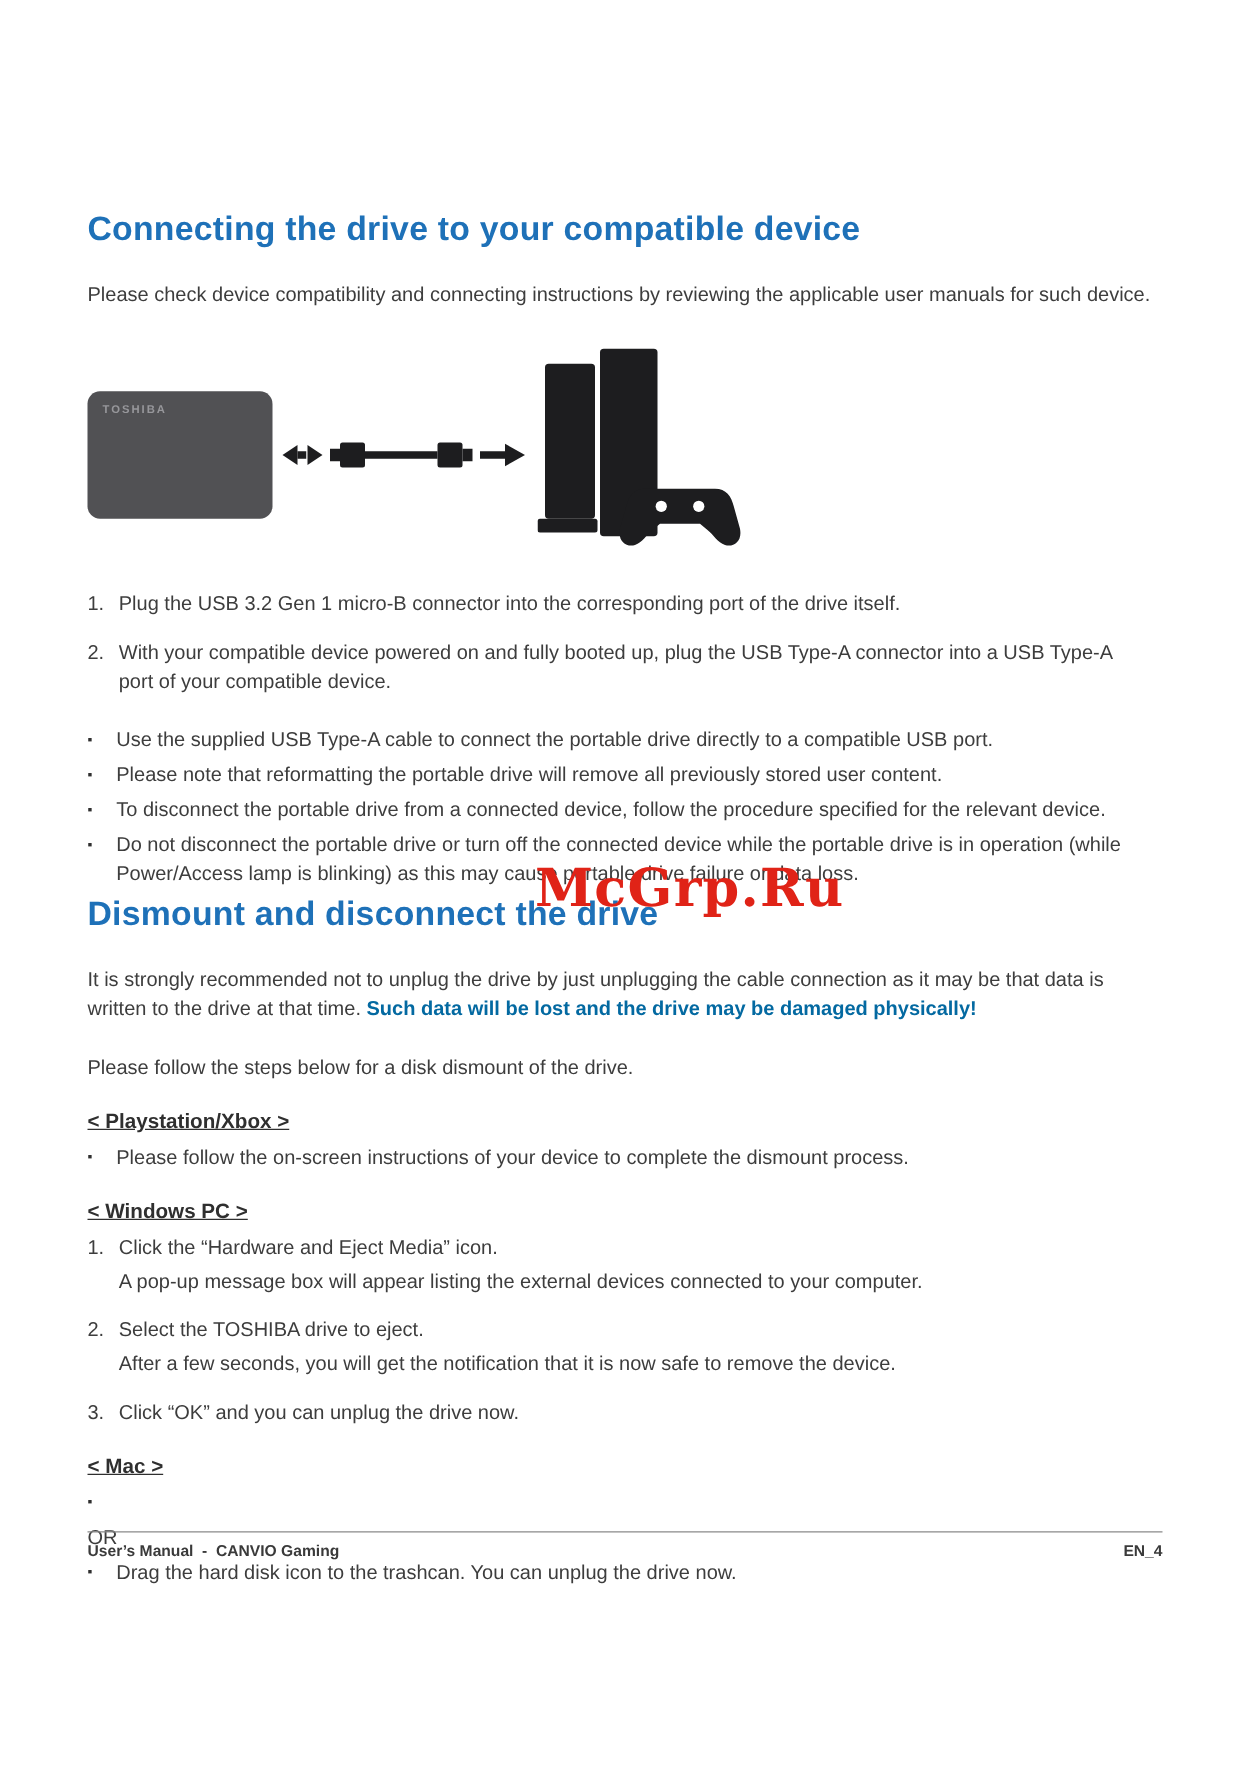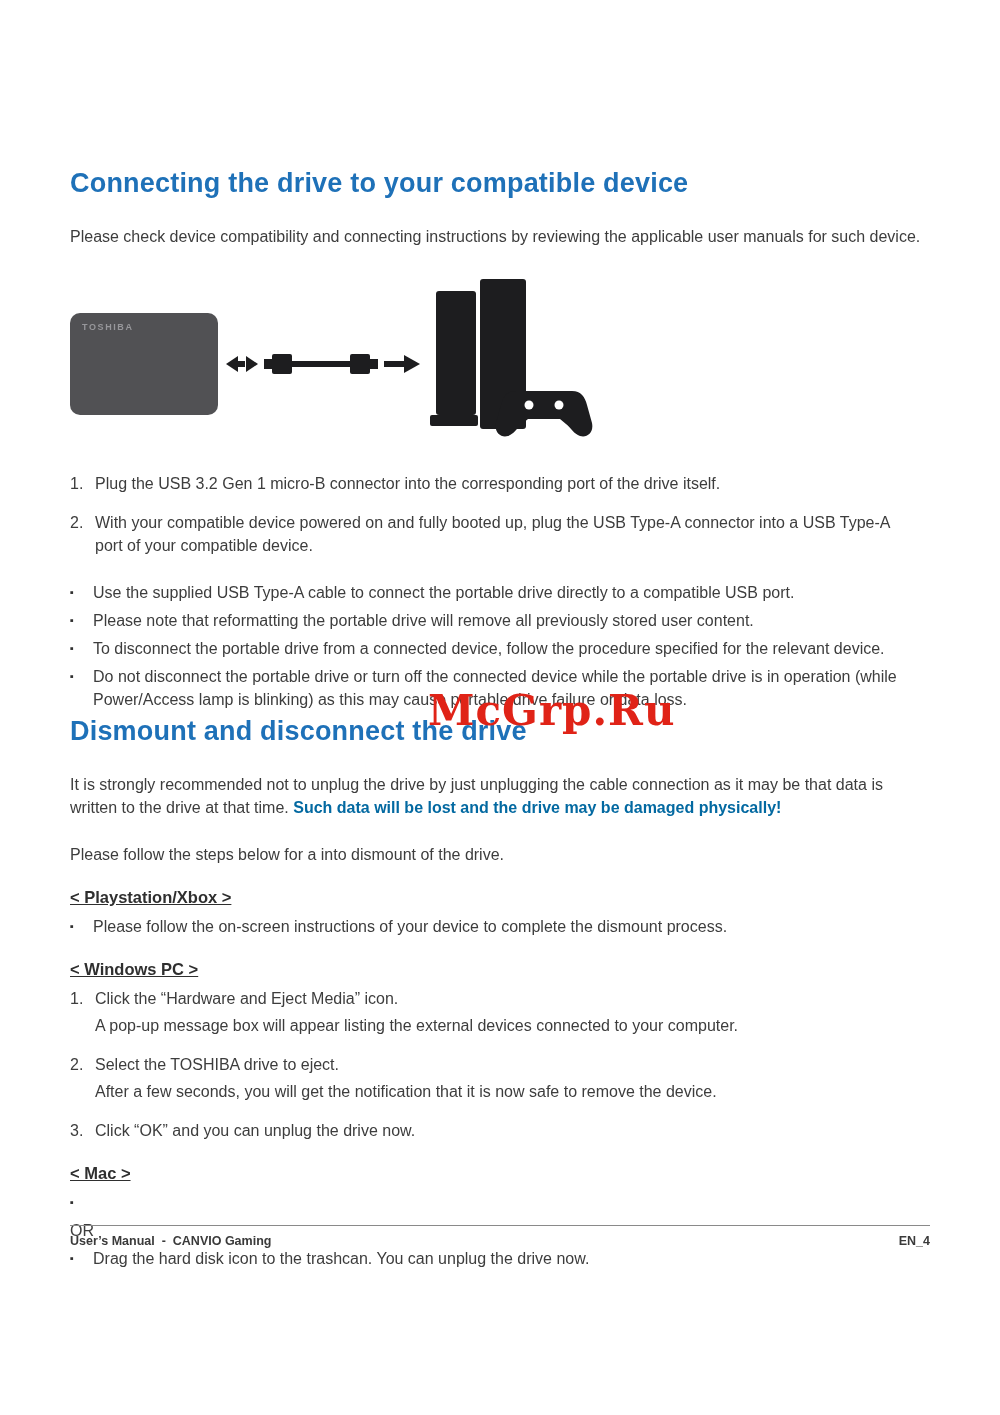--- a/index.html
+++ b/index.html
@@ -174,21 +174,21 @@
       <span class="btext">Do not disconnect the portable drive or turn off the connected device while the portable drive is in operation (while Power/Access lamp is blinking) as this may cause portable drive failure or data loss.</span>
     </div>
   </div>
 
   <div class="watermark">McGrp.Ru</div>
 
   <h1 class="section-title mt-sec">Dismount and disconnect the drive</h1>
 
   <p class="para mt-intro"><span>It is strongly recommended not to unplug the drive by just unplugging the cable connection as it may be that data is written to the drive at that time. </span><span class="bold-inline">Such data will be lost and the drive may be damaged physically!</span></p>
 
-  <p class="para mt-para">Please follow the steps below for a into dismount of the drive.</p>
+  <p class="para mt-para">Please follow the steps below for a disk dismount of the drive.</p>
 
   <p class="subhead">&lt; Playstation/Xbox &gt;</p>
   <div class="bullets tight">
     <div class="bullet">
       <span class="marker">▪</span>
       <span class="btext">Please follow the on-screen instructions of your device to complete the dismount process.</span>
     </div>
   </div>
 
   <p class="subhead">&lt; Windows PC &gt;</p>

